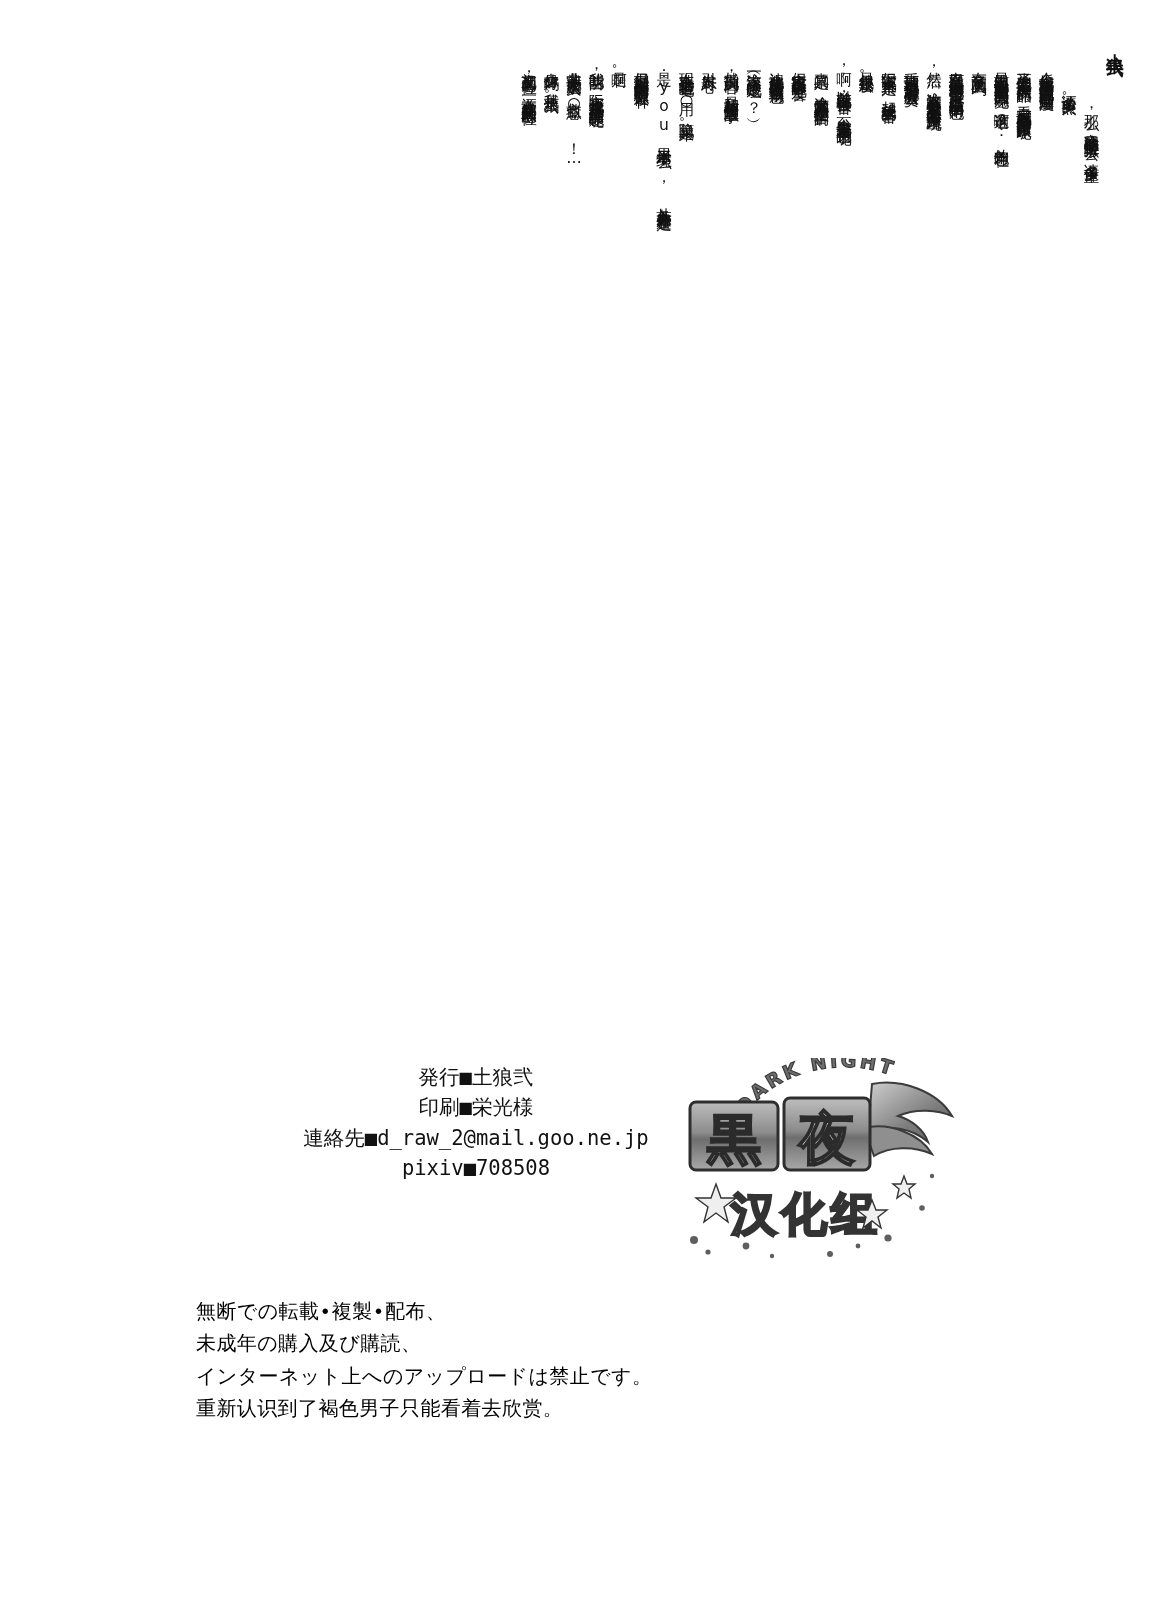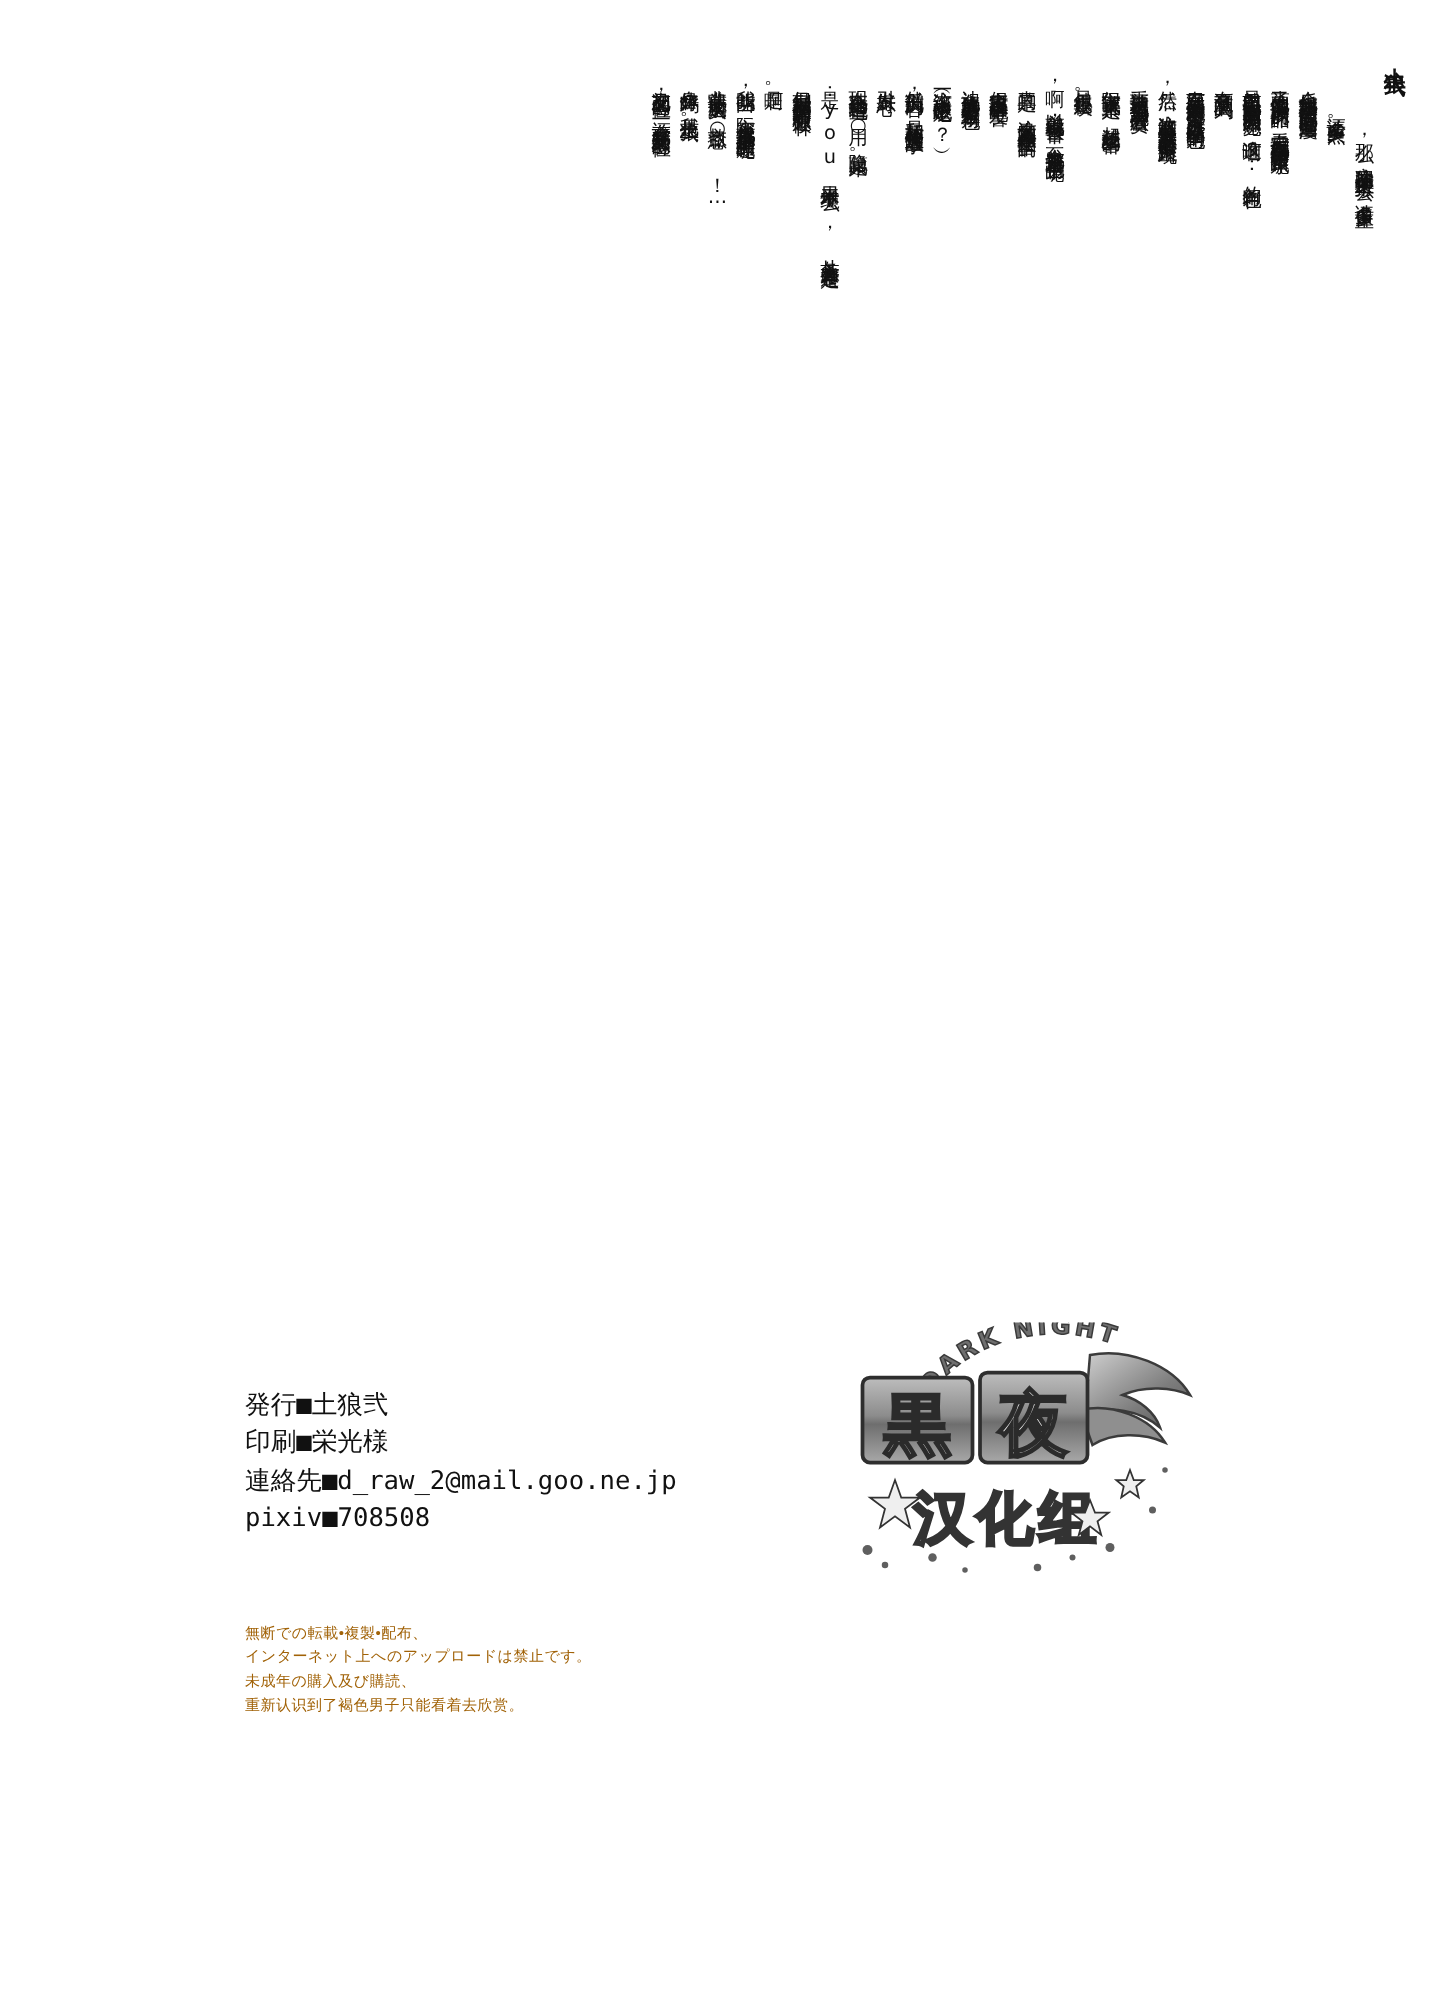--- a/index.html
+++ b/index.html
@@ -48,42 +48,43 @@
     font-weight: bold;
   }
   .vcol.indent1 { margin-top: 20px; }
   .vcol.indent2 { margin-top: 42px; }
   .vcol.indent3 { margin-top: 62px; }
 
   
   #colophon {
     position: absolute;
     left: 196px;
-    top: 1108px;
+    top: 1062px;
     width: 560px;
+    text-align: center;
   }
   .colophon-line {
     font-family: "DejaVu Sans Mono", monospace;
     font-size: 20.5px;
     line-height: 1.48;
     color: #111111;
     white-space: pre;
     letter-spacing: 0px;
   }
   #notice {
     position: absolute;
     left: 196px;
     top: 1297px;
     width: 700px;
   }
   .notice-line {
-    font-family: Liberation Sans, sans-serif;
-    font-size: 12px;
+    font-family: Liberation Mono, monospace;
+    font-size: 20px;
     line-height: 1.62;
-    color: #a16207;
+    color: #000000;
     white-space: pre;
     letter-spacing: 0.4px;
   }
 
   
   #logo {
     position: absolute;
     left: 676px;
     top: 1058px;
     width: 290px;
@@ -126,22 +127,22 @@
 
 <div id="colophon">
   <div class="colophon-line">発行■土狼弐</div>
   <div class="colophon-line">印刷■栄光様</div>
   <div class="colophon-line">連絡先■d_raw_2@mail.goo.ne.jp</div>
   <div class="colophon-line">pixiv■708508</div>
 </div>
 
 <div id="notice">
   <div class="notice-line">無断での転載•複製•配布、</div>
+  <div class="notice-line">未成年の購入及び購読、</div>
   <div class="notice-line">インターネット上へのアップロードは禁止です。</div>
-  <div class="notice-line">未成年の購入及び購読、</div>
   <div class="notice-line">重新认识到了褐色男子只能看着去欣赏。</div>
 </div>
 
 <div id="logo">
   <svg width="290" height="220" viewBox="0 0 290 220" xmlns="http://www.w3.org/2000/svg">
     <defs>
       <linearGradient id="gsil" x1="0" y1="0" x2="0" y2="1">
         <stop offset="0%" stop-color="#bdbdbd"></stop>
         <stop offset="45%" stop-color="#8c8c8c"></stop>
         <stop offset="55%" stop-color="#6e6e6e"></stop>

